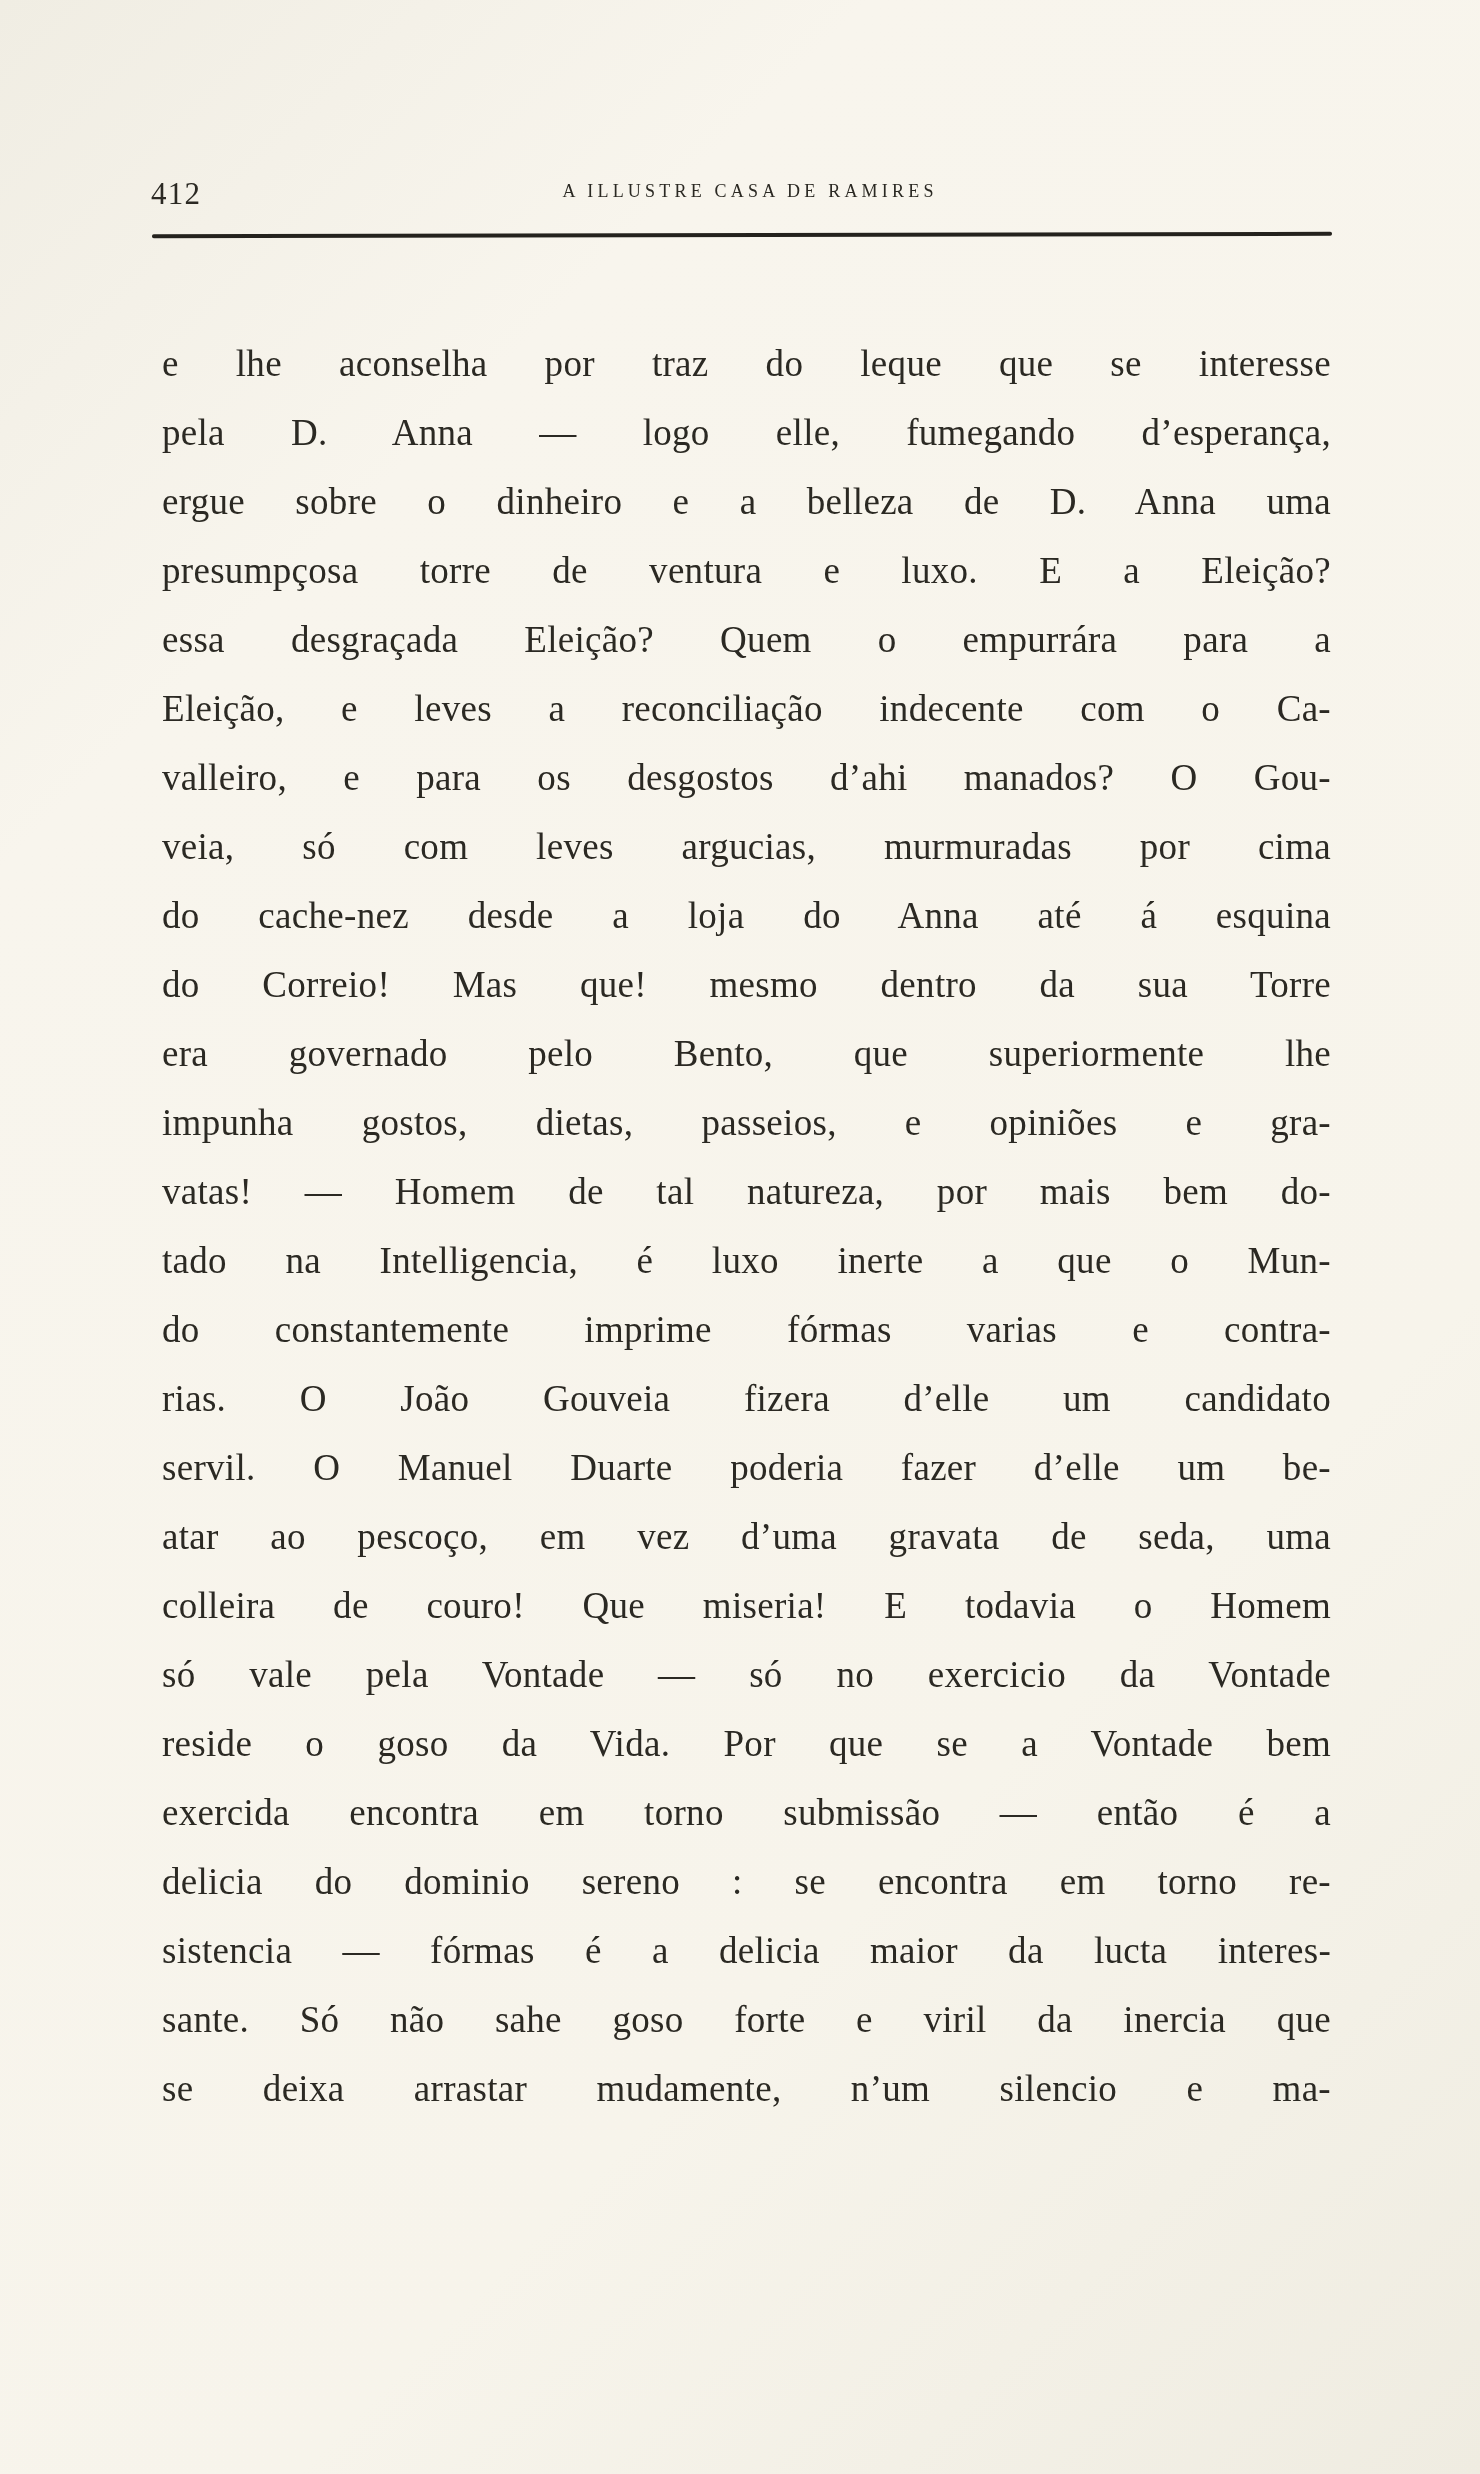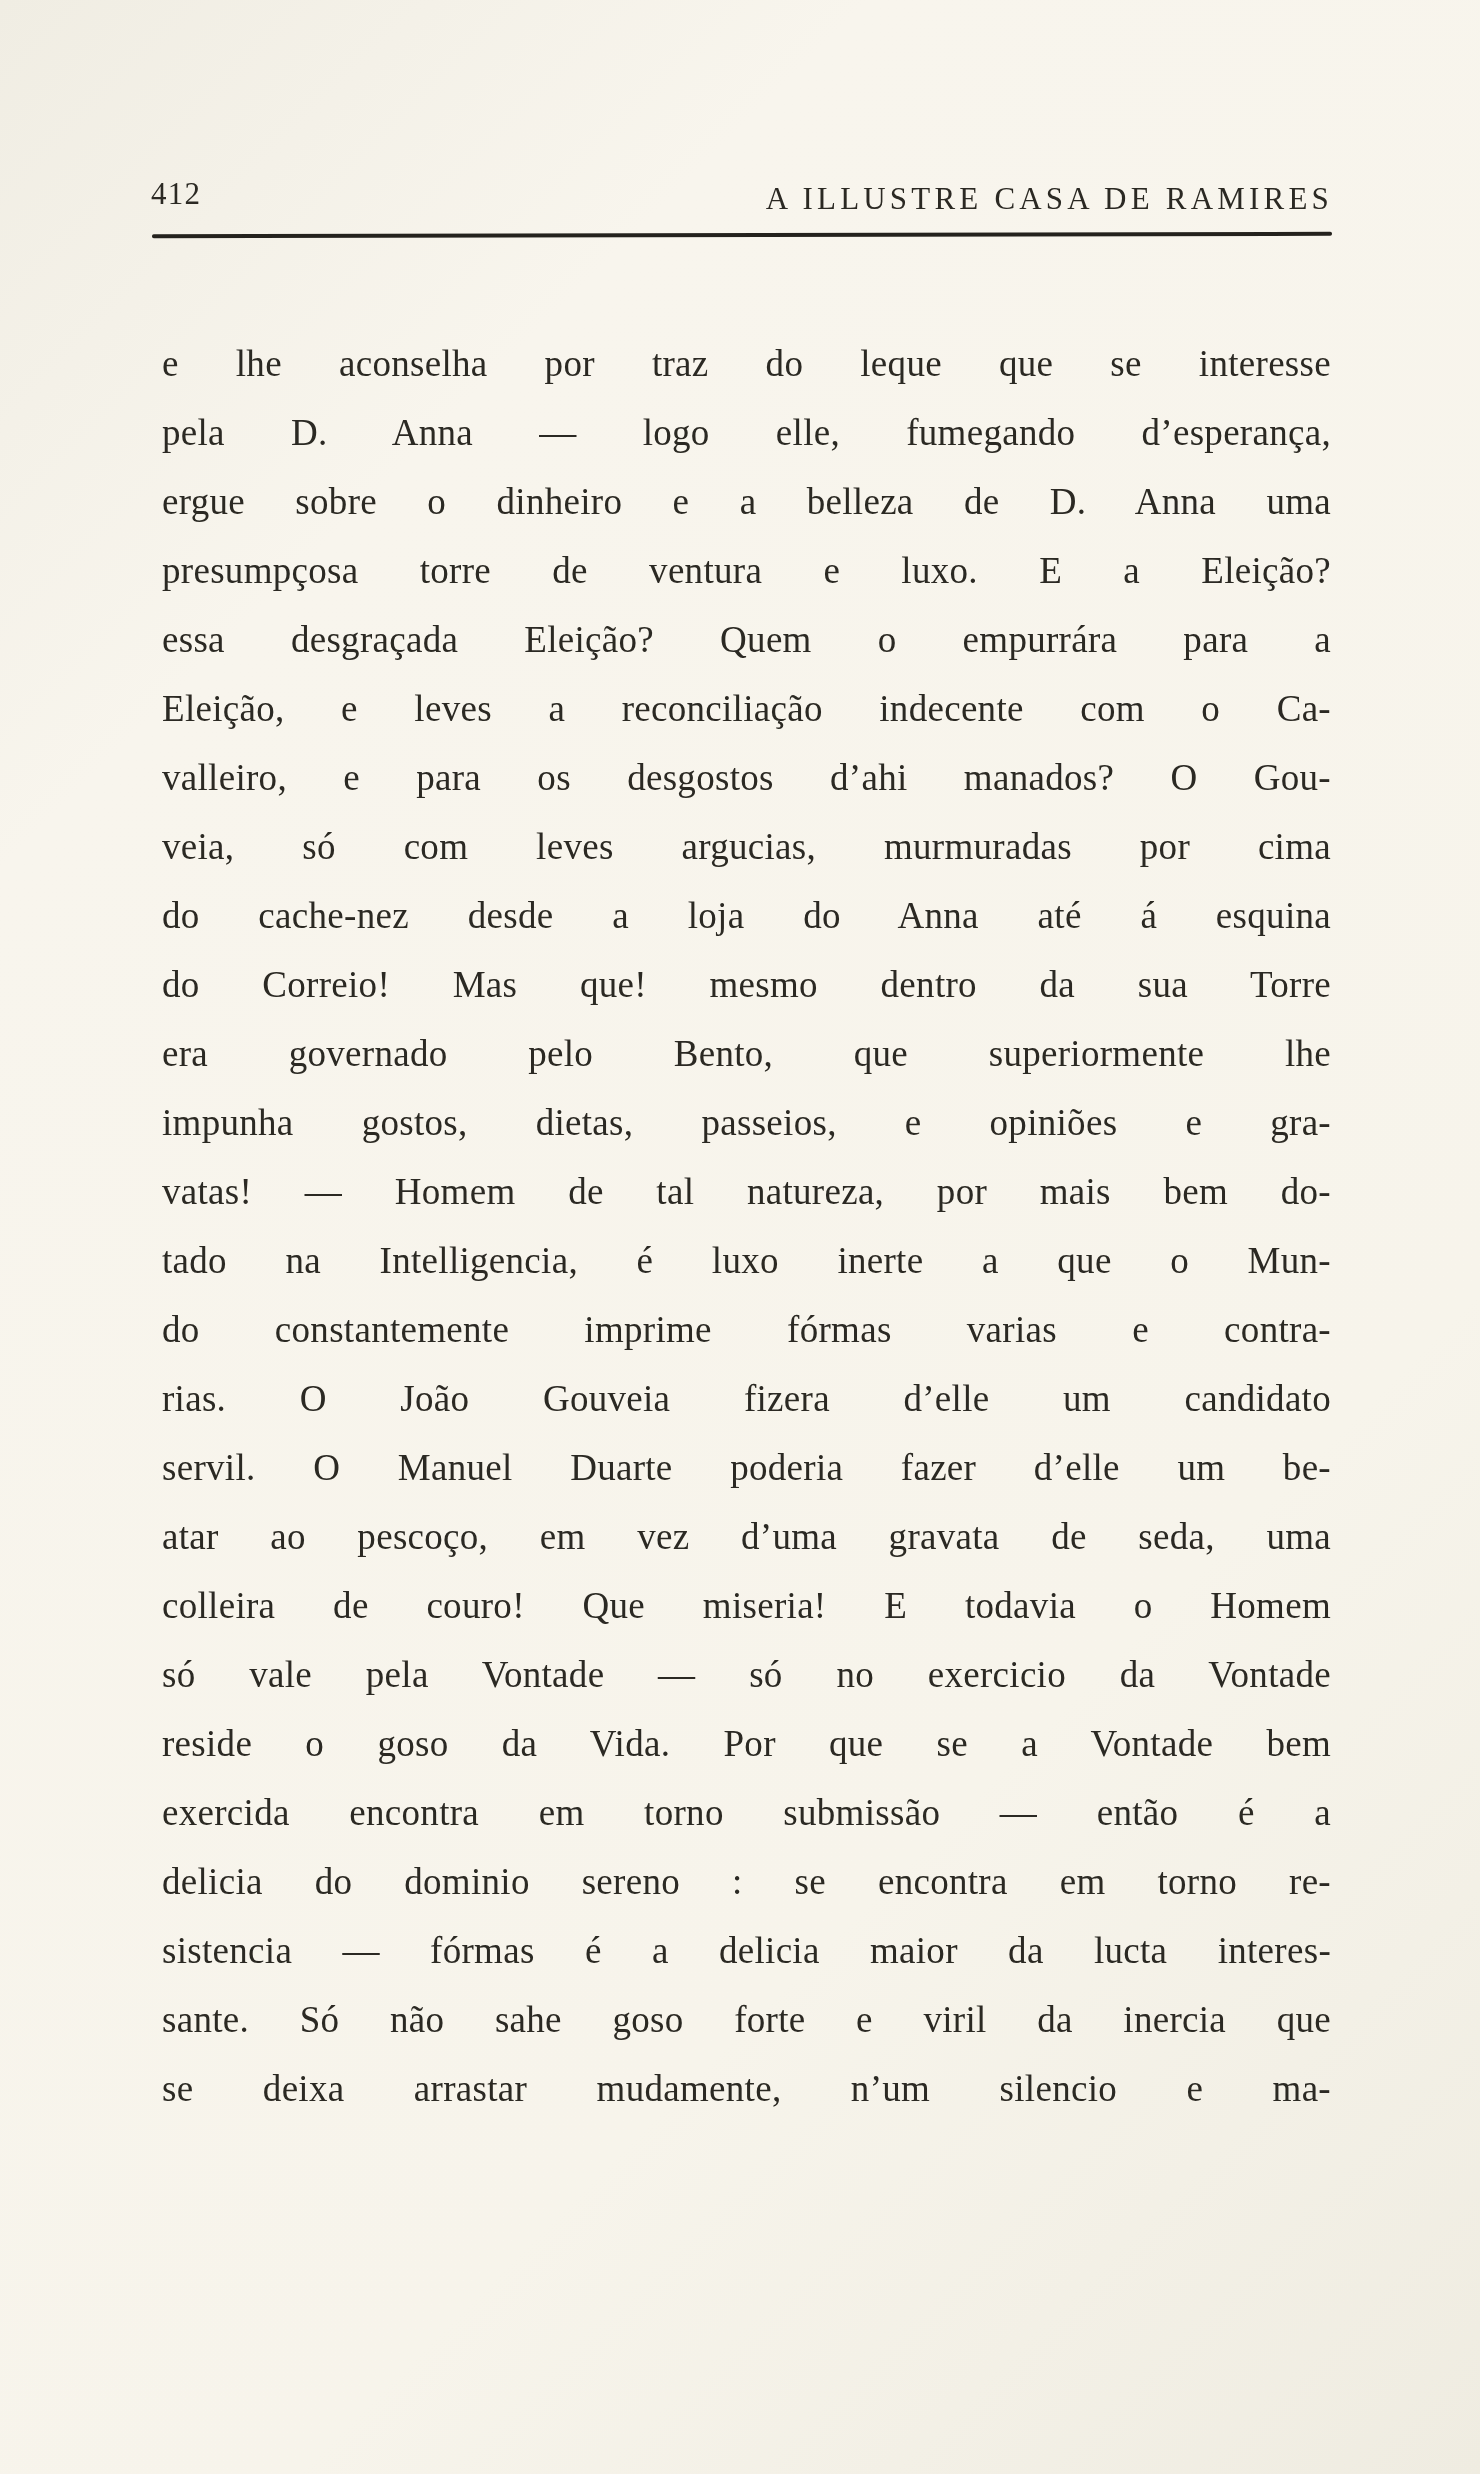--- a/index.html
+++ b/index.html
@@ -29,22 +29,22 @@
     left: 0;
     top: 0;
     font-size: 31px;
     letter-spacing: 1.2px;
   }
   .running-title {
     position: absolute;
     left: 16px;
     right: 0;
     top: 4.8px;
-    text-align: right;
-    font-size: 31px;
+    text-align: center;
+    font-size: 18px;
     letter-spacing: 4.2px;
   }
   .rule {
     position: absolute;
     top: 233px;
     left: 152px;
     width: 1180px;
     height: 3.6px;
     background: #24221d;
     border-radius: 1.8px;

